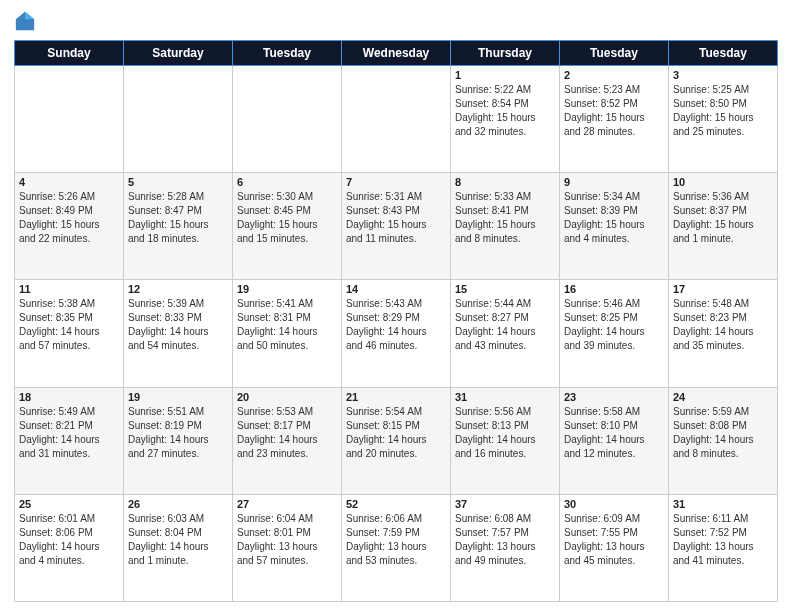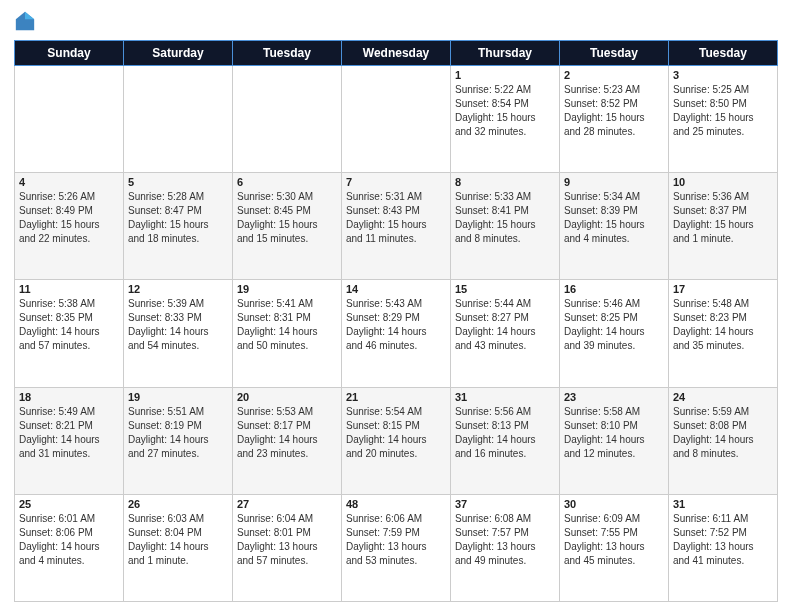--- a/index.html
+++ b/index.html
@@ -250,21 +250,21 @@
           </td>
           <td>
             <span class="day-number">26</span>
             <div class="day-info">Sunrise: 6:03 AM<br>Sunset: 8:04 PM<br>Daylight: 14 hours and 1 minute.</div>
           </td>
           <td>
             <span class="day-number">27</span>
             <div class="day-info">Sunrise: 6:04 AM<br>Sunset: 8:01 PM<br>Daylight: 13 hours and 57 minutes.</div>
           </td>
           <td>
-            <span class="day-number">48</span>
+            <span class="day-number">52</span>
             <div class="day-info">Sunrise: 6:06 AM<br>Sunset: 7:59 PM<br>Daylight: 13 hours and 53 minutes.</div>
           </td>
           <td>
             <span class="day-number">37</span>
             <div class="day-info">Sunrise: 6:08 AM<br>Sunset: 7:57 PM<br>Daylight: 13 hours and 49 minutes.</div>
           </td>
           <td>
             <span class="day-number">30</span>
             <div class="day-info">Sunrise: 6:09 AM<br>Sunset: 7:55 PM<br>Daylight: 13 hours and 45 minutes.</div>
           </td>

